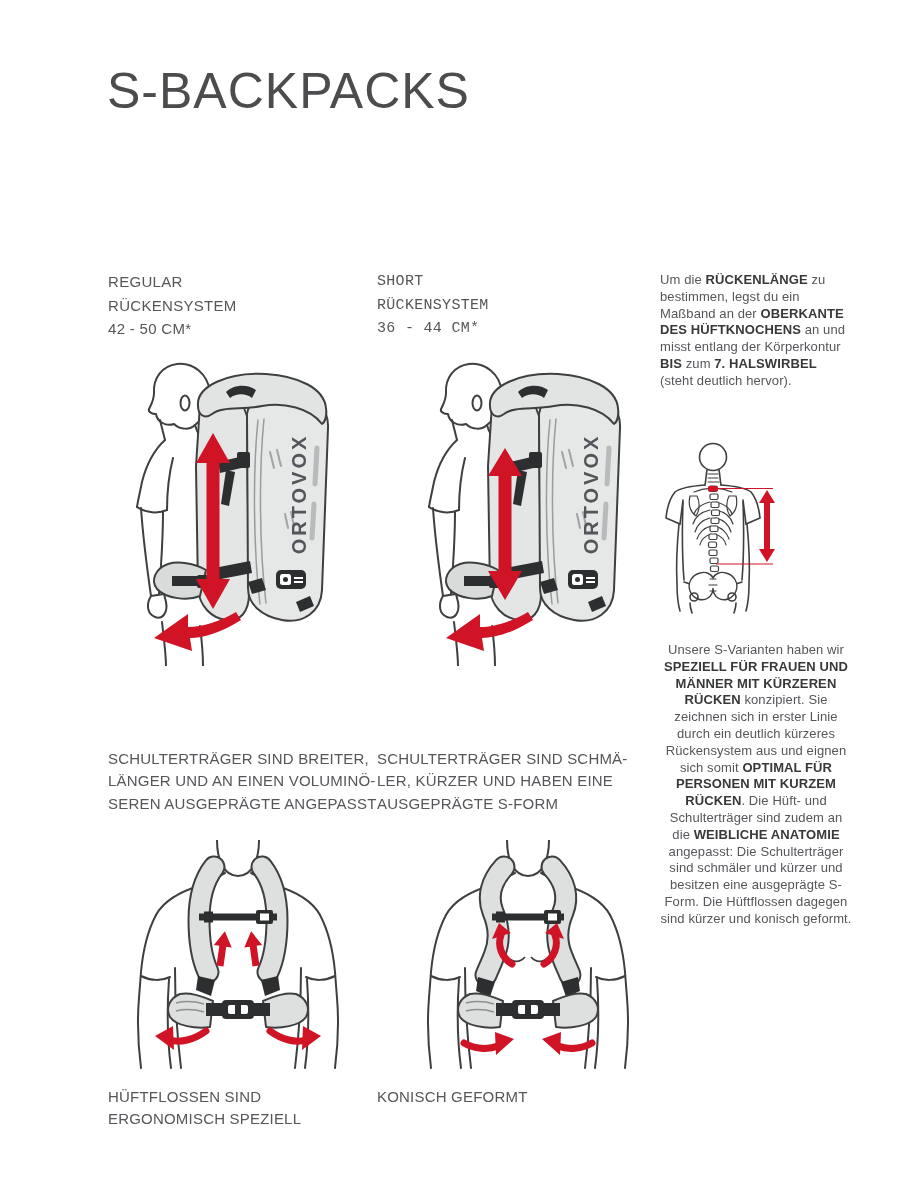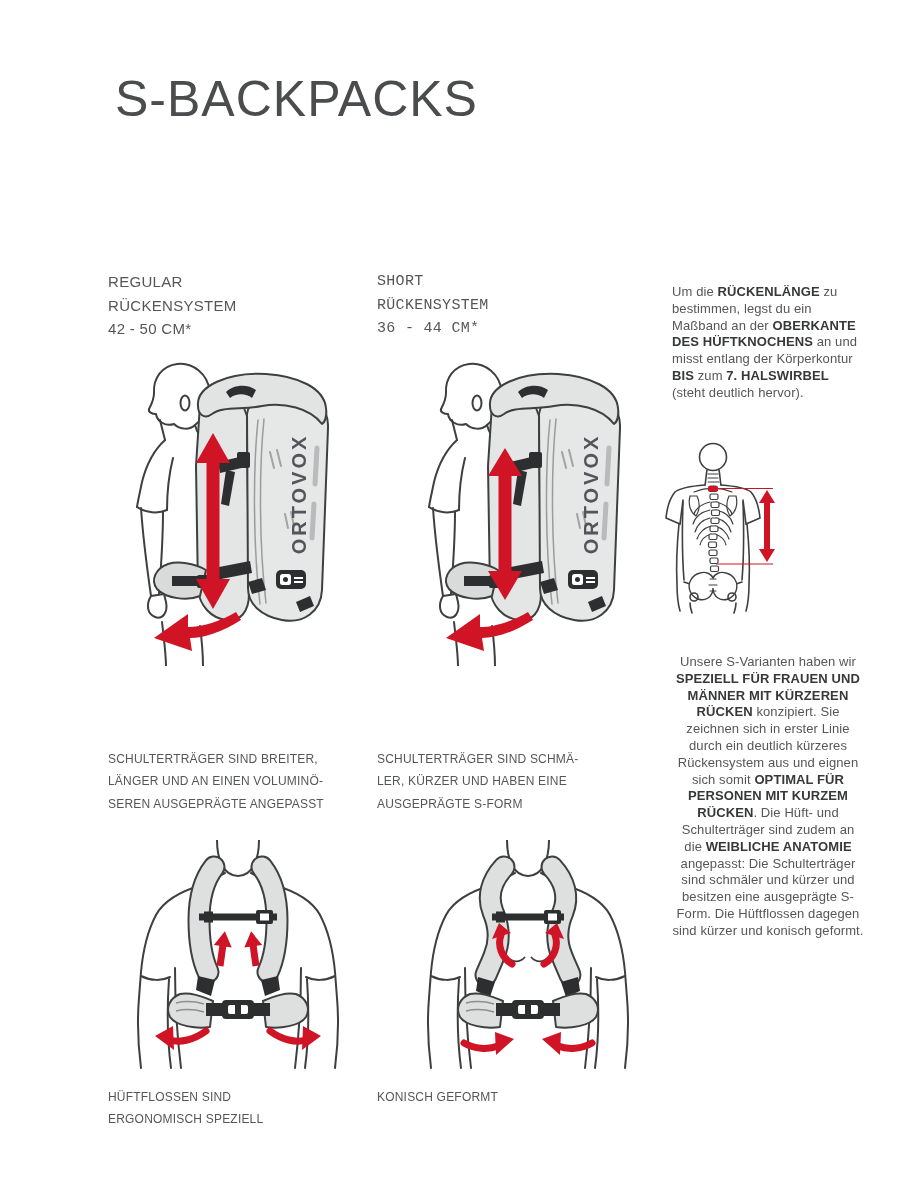--- a/index.html
+++ b/index.html
@@ -1,28 +1,28 @@
 <!DOCTYPE html>
 <html style="--accent-red: #d01426; --title-gray: #4b4c4e; --text-gray: #55565a; --text-dark: #37383a; --outline-gray: #3e3f41; --pack-gray: #e4e5e5; --strap-gray: #dedfdf; --hardware-dark: #2d2e30;"><head>
 <meta charset="utf-8">
 <style>
   html,body{margin:0;padding:0;background:#fff;}
   .page{position:relative;width:900px;height:1200px;background:#fff;overflow:hidden;
         font-family:"Liberation Sans",sans-serif;color:var(--text-gray,#55565a);}
   .title{position:absolute;left:107px;top:62px;font-size:50px;font-weight:400;
-         letter-spacing:1px;color:var(--title-gray,#4b4c4e);margin:8px;}
+         letter-spacing:1px;color:var(--title-gray,#4b4c4e);margin:0;}
   .subtitle{position:absolute;left:108px;top:160px;font-size:17px;line-height:28px;
             letter-spacing:.2px;color:var(--text-gray,#55565a);}
   .colhead{position:absolute;top:270px;font-size:15px;line-height:23.5px;letter-spacing:.3px;}
   #head-regular{left:108px;} #head-short{left:377px;font-family:Liberation Mono, monospace;}
-  .caption{position:absolute;font-size:12px;line-height:22.4px;letter-spacing:.2px;width:280px;}
+  .caption{position:absolute;font-size:15px;line-height:22.4px;letter-spacing:.2px;width:280px;}
   #cap-shoulder-regular{left:108px;top:748px;} #cap-shoulder-short{left:377px;top:748px;}
   #cap-hip-regular{left:108px;top:1086px;} #cap-hip-short{left:377px;top:1086px;}
   .note{position:absolute;left:660px;width:192px;font-size:13px;line-height:16.8px;
-        letter-spacing:.1px;margin:12px;color:var(--text-gray,#55565a);}
+        letter-spacing:.1px;margin:0;color:var(--text-gray,#55565a);}
   .note b{color:var(--text-dark,#37383a);font-weight:bold;}
   #note-measure{top:272px;} #note-variants{top:642px;text-align:center;}
   .illus{position:absolute;}
   #illus-regular{left:100px;top:356px;} #illus-short{left:392px;top:356px;}
   #illus-anatomy{left:664px;top:440px;}
   #illus-harness-regular{left:118px;top:840px;} #illus-harness-short{left:408px;top:840px;}
   .red-f{fill:var(--accent-red,#d01426);} .red-s{stroke:var(--accent-red,#d01426);}
   svg text.logo{font-family:"Liberation Sans",sans-serif;font-weight:bold;font-size:20px;
                 letter-spacing:3px;fill:#54555a;}
 </style>

